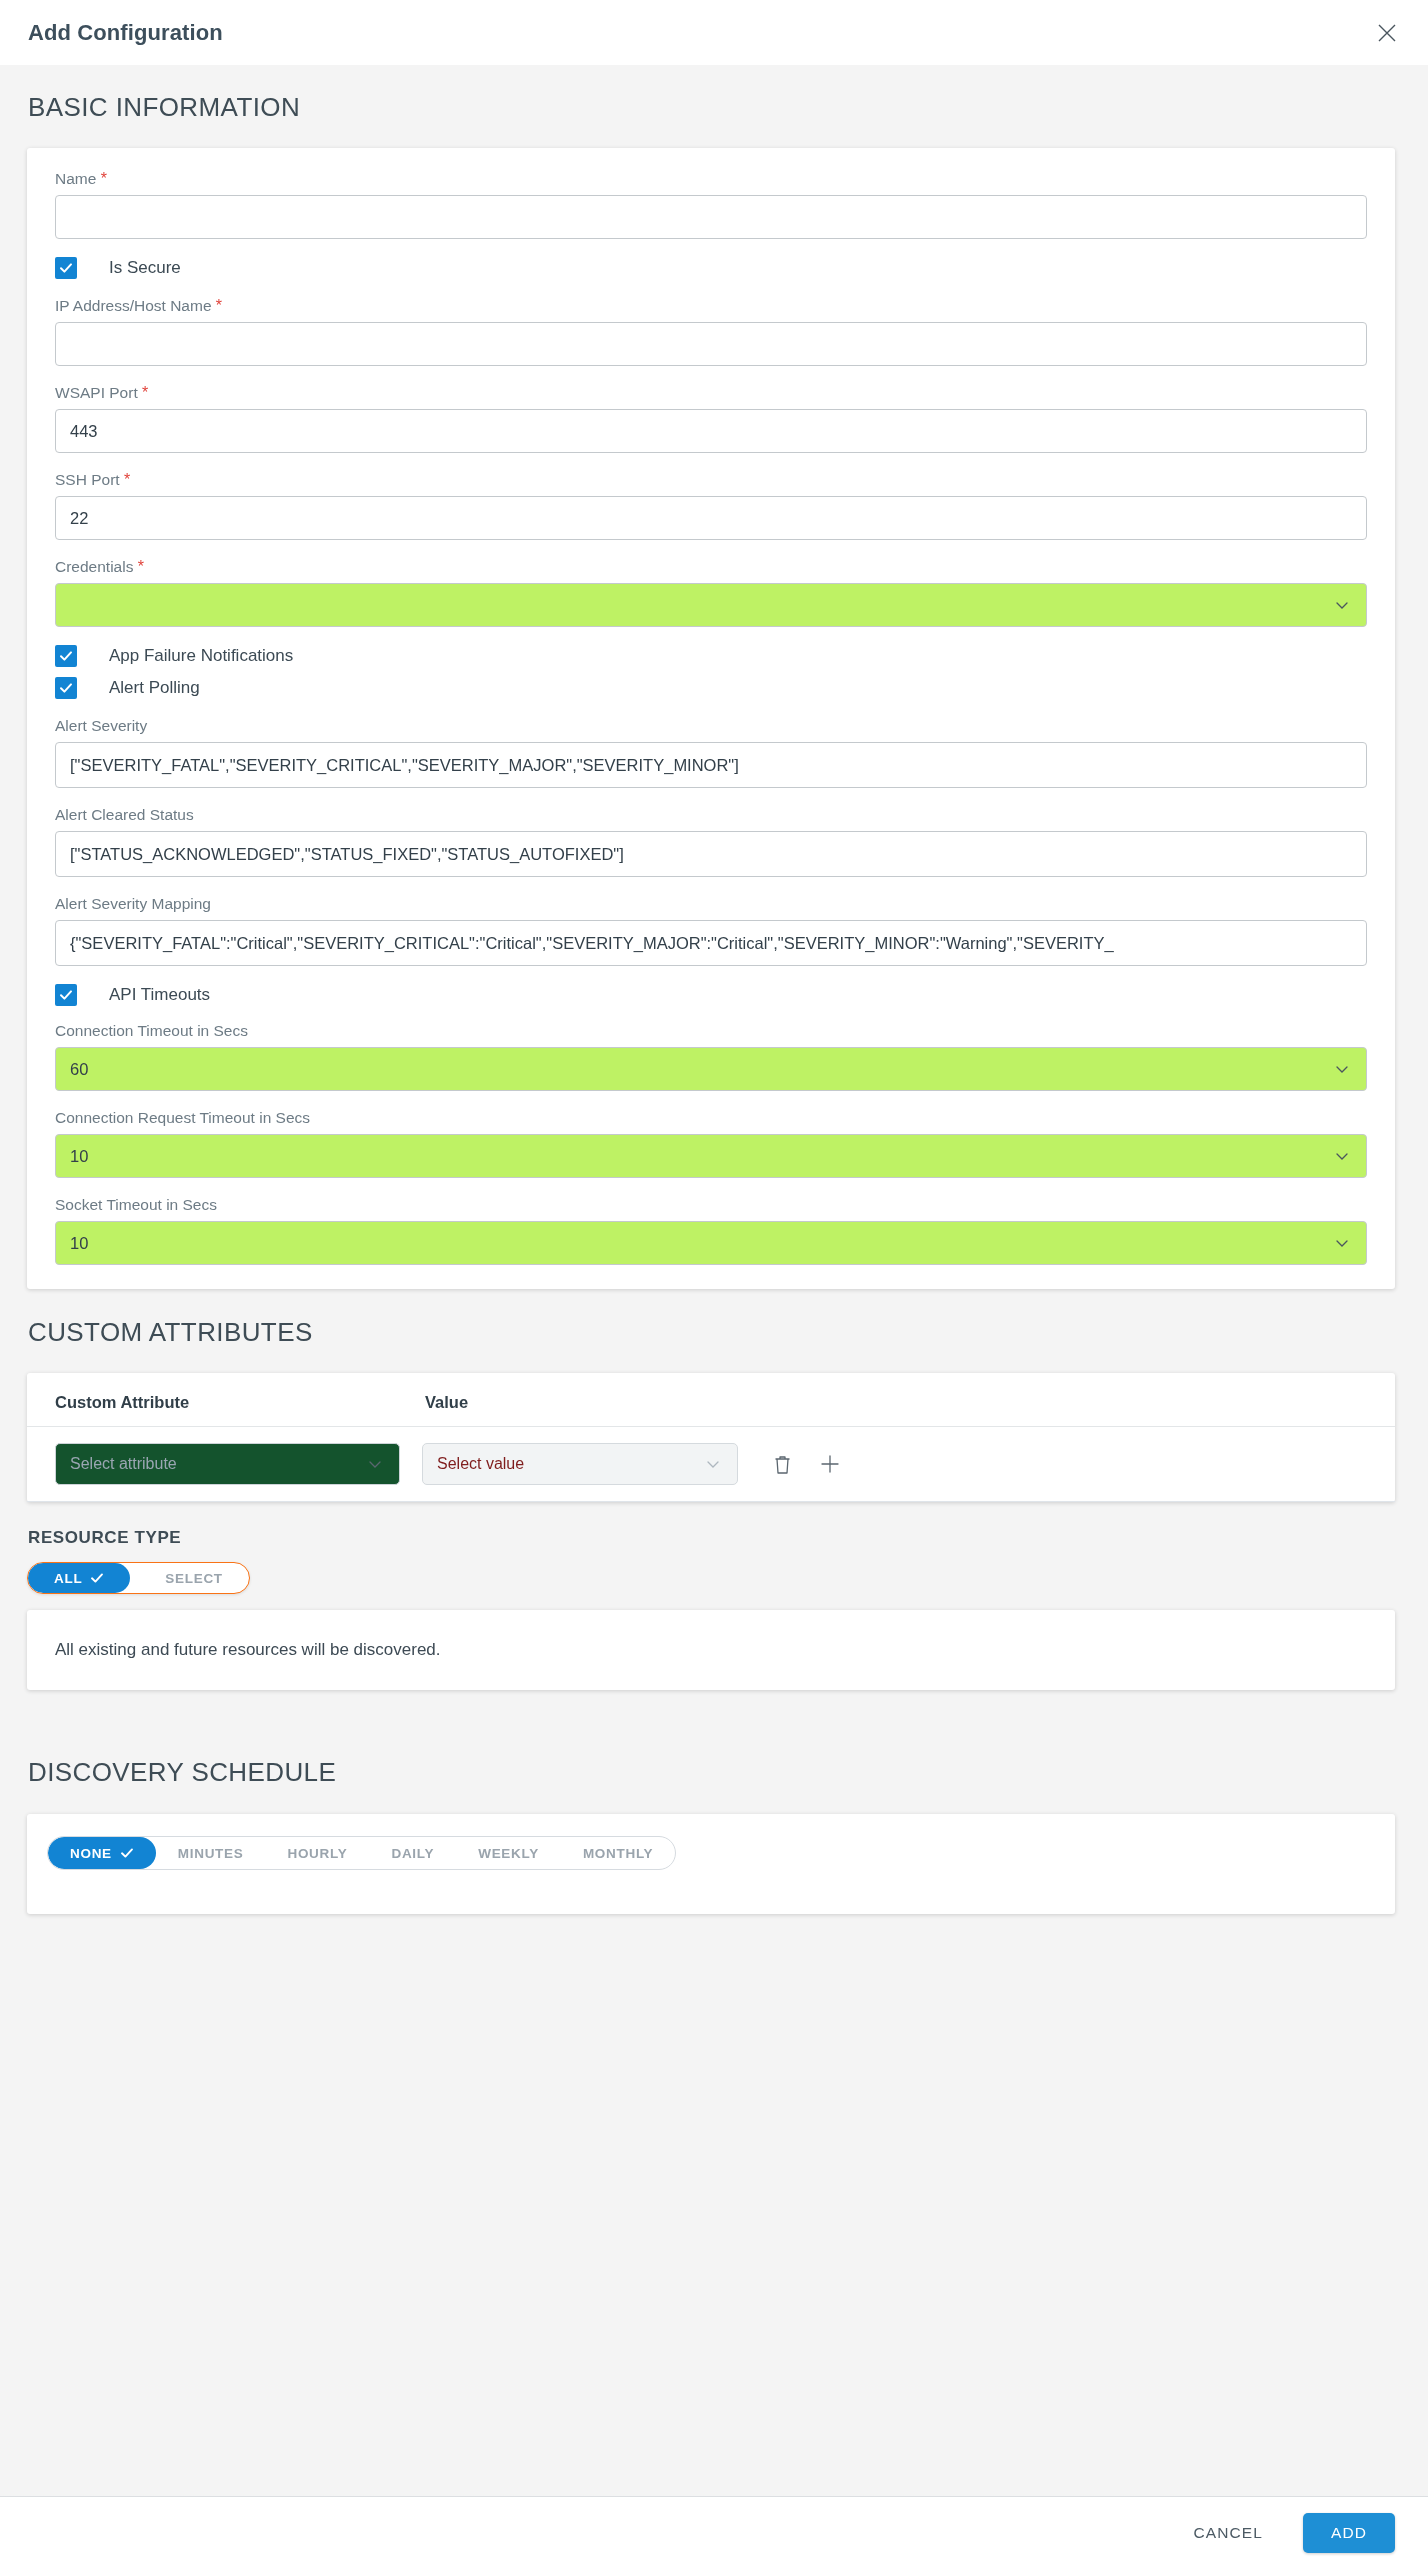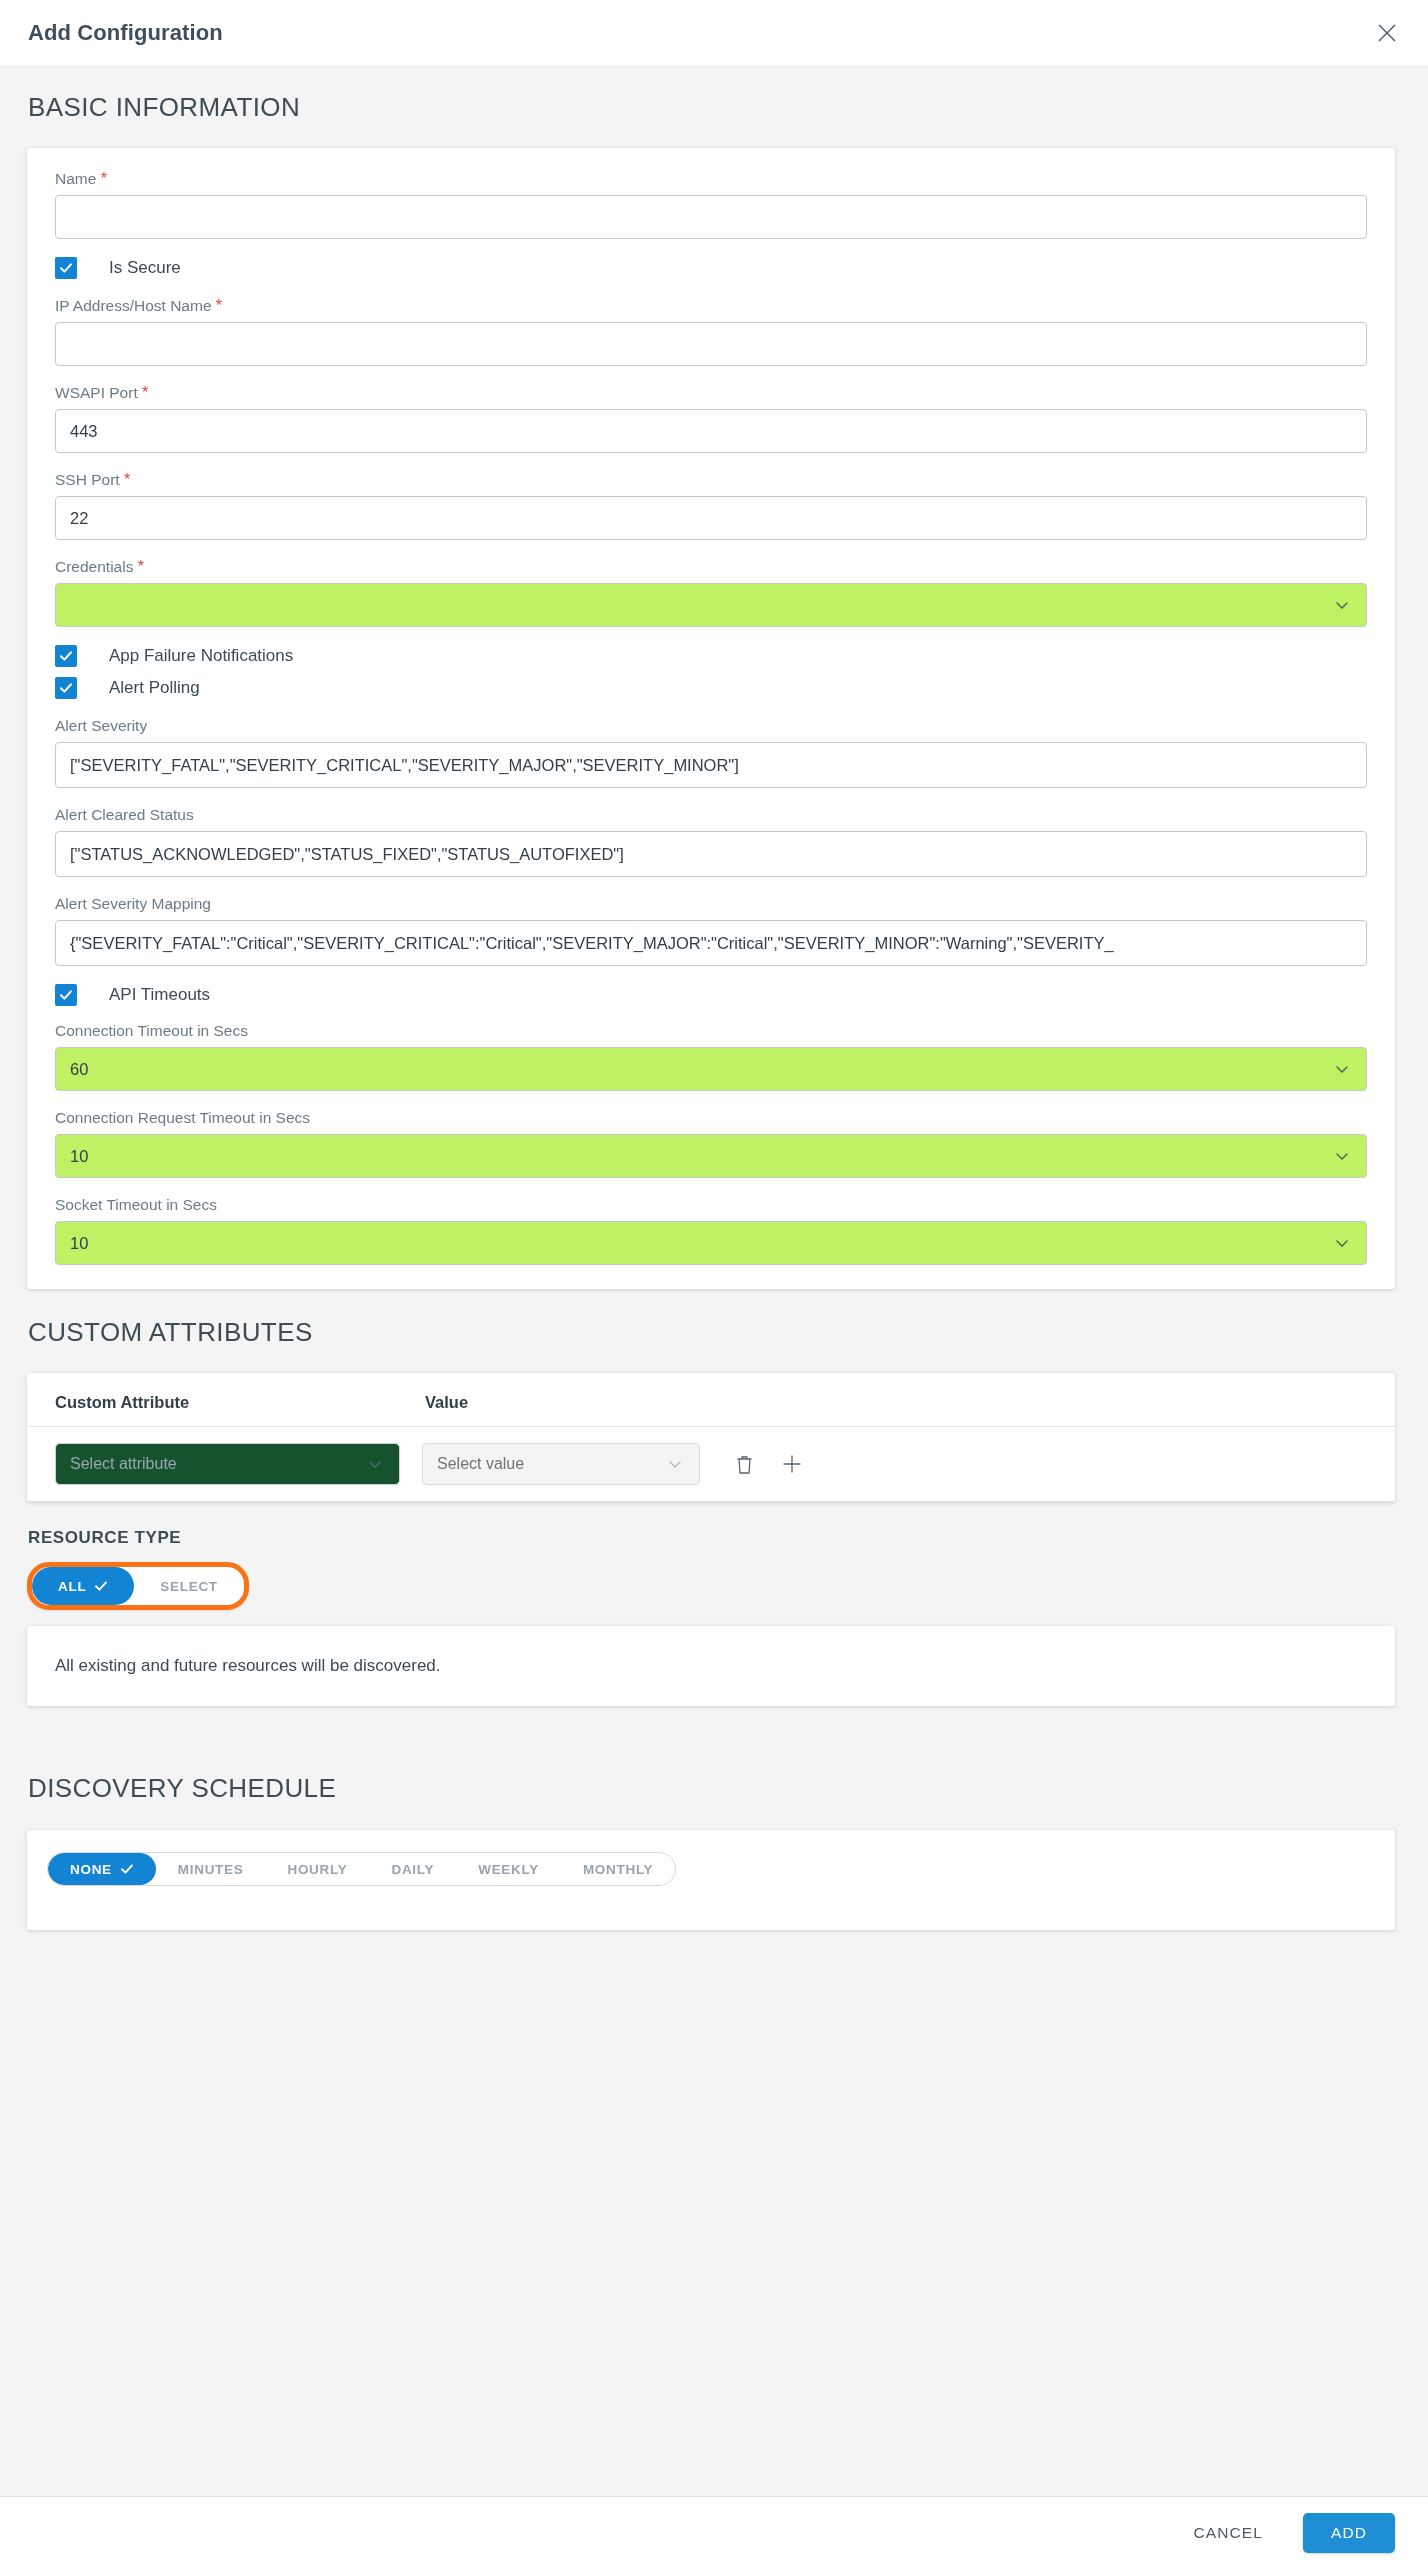--- a/index.html
+++ b/index.html
@@ -159,39 +159,40 @@
     align-items: center;
     justify-content: space-between;
     padding: 0 14px;
     font-size: 16px;
     color: #9aa6b2;
     cursor: pointer;
   }
   .ca-select.disabled {
     background: #f2f4f5;
     border-color: #d5dade;
-    color: #737373;
+    color: #7f1d1d;
     margin-left: 22px;
-    width: 278px;
+    width: 316px;
   }
   .icon-btn {
     width: 36px; height: 36px;
     display: flex; align-items: center; justify-content: center;
     cursor: pointer;
   }
 
   
   .pill-group {
     display: inline-flex;
     background: #ffffff;
-    border: 5px solid #f97316;
+    border: 1px solid #f97316;
     border-radius: 22px;
-    height: 48px;
+    height: 32px;
     overflow: hidden;
     box-shadow: 0 1px 3px rgba(0,0,0,.1);
+    gap: 9px;
   }
   .pill {
     display: flex;
     align-items: center;
     justify-content: center;
     gap: 8px;
     font-size: 13.5px;
     font-weight: bold;
     letter-spacing: 0.7px;
     color: #9aa4ad;

